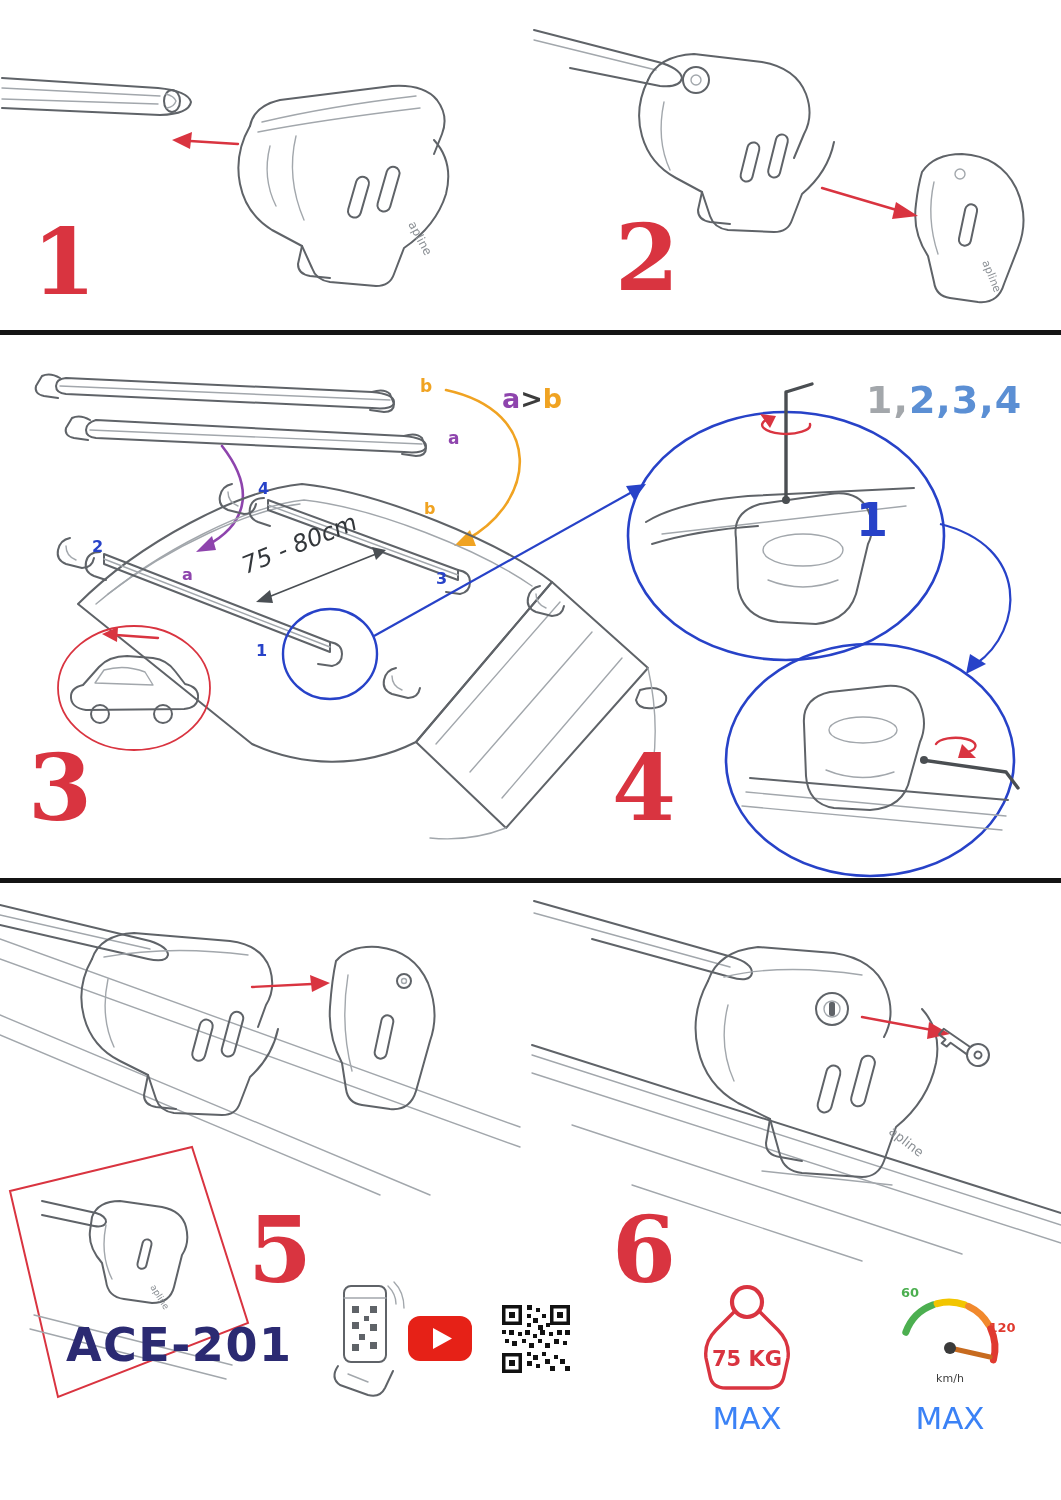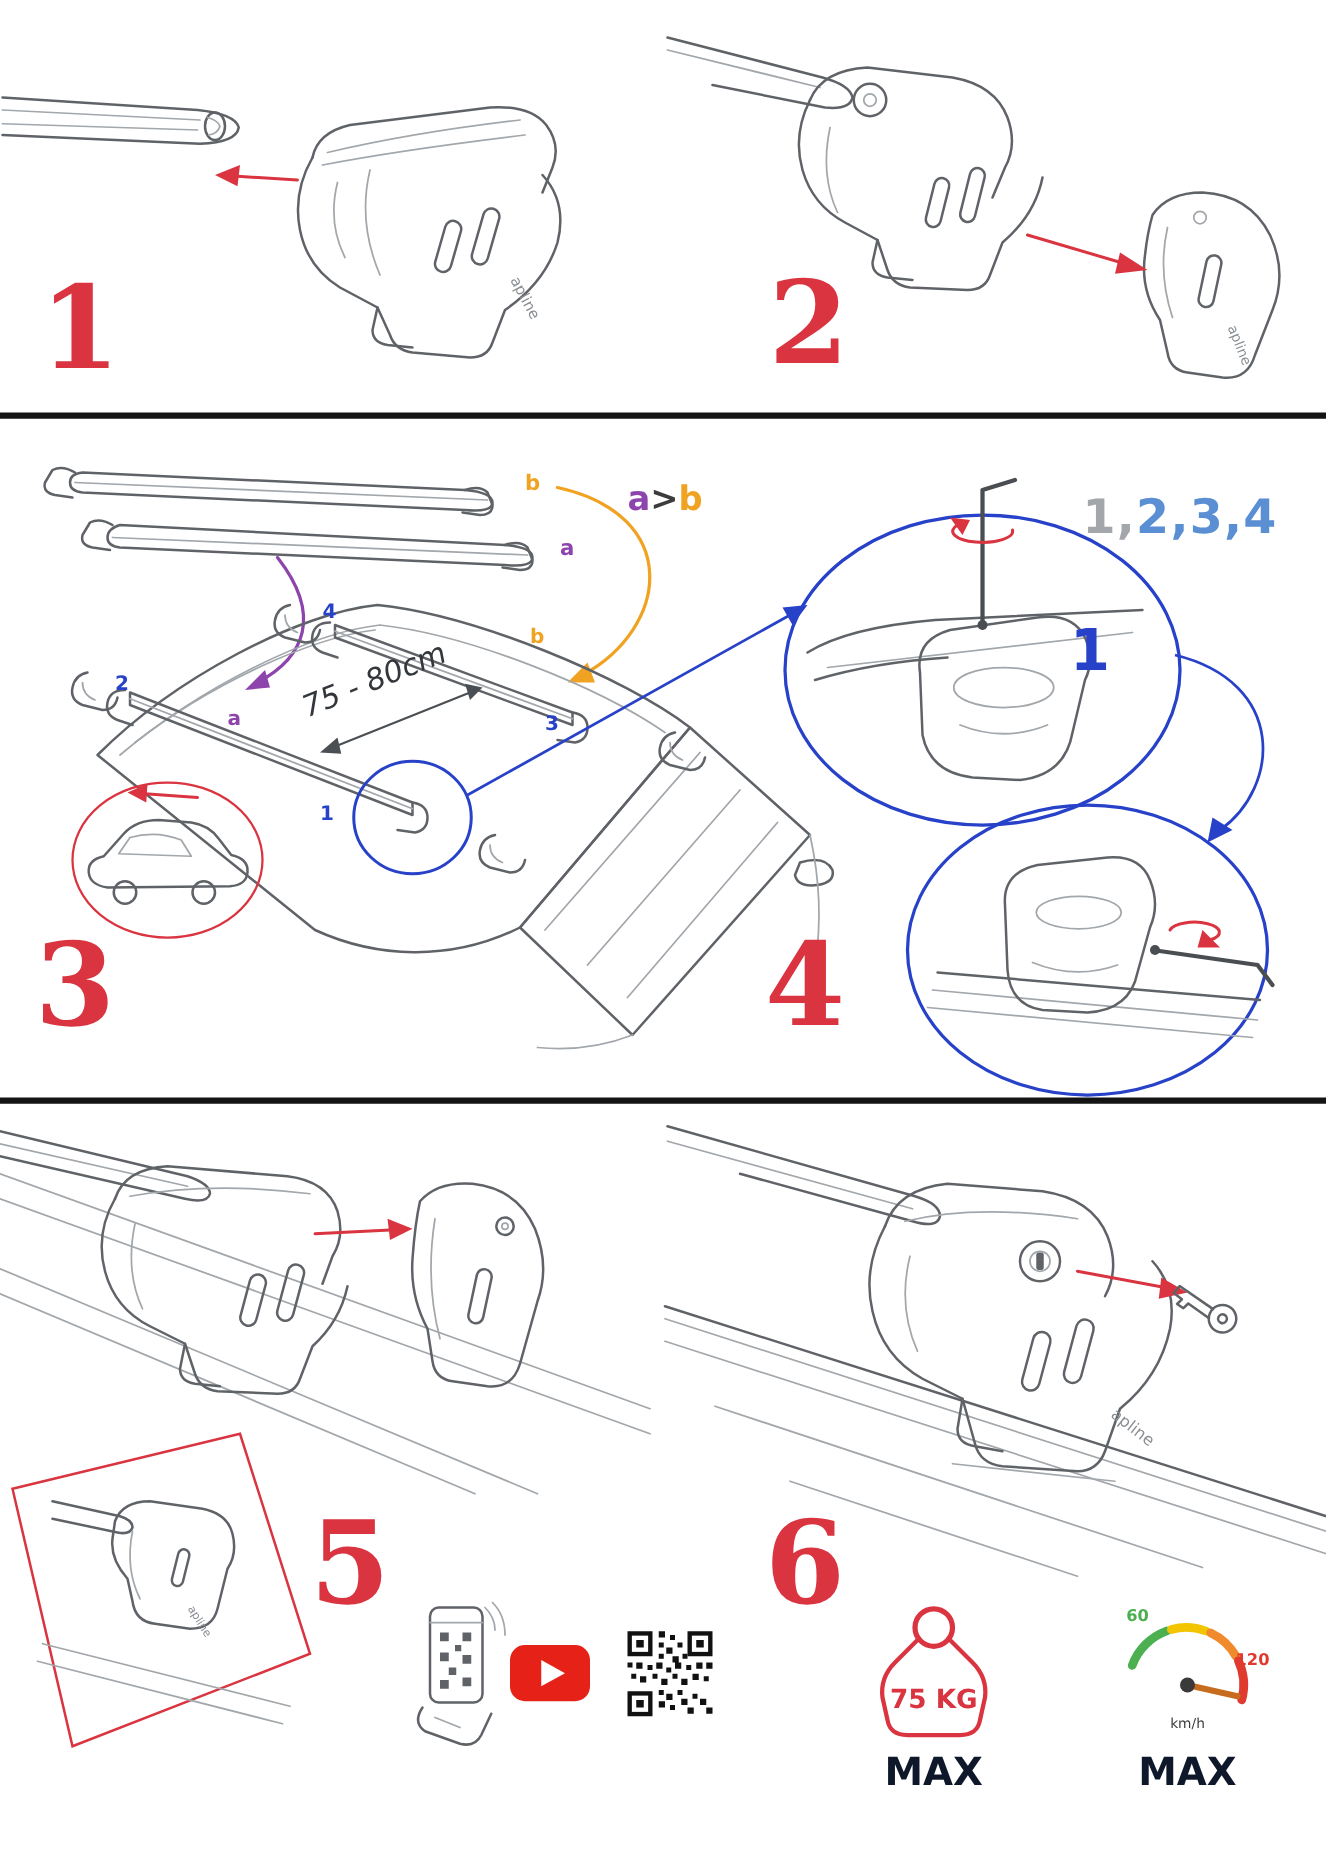--- a/index.html
+++ b/index.html
@@ -8,21 +8,21 @@
   .abs { position:absolute; }
   .divider { position:absolute; left:0; width:1061px; height:5px; background:#141414; }
   .stepnum { position:absolute; font-family:"DejaVu Serif","Liberation Serif",serif; font-weight:700;
              font-size:92px; line-height:1; color:#d93440; }
   .seq { position:absolute; font-size:38px; font-weight:600; letter-spacing:1px; }
   .seq-gray { color:#a3a7ab; }
   .seq-blue { color:#5b8fd4; }
   .model { position:absolute; font-size:46px; font-weight:700; color:#2b2a72; letter-spacing:1.5px; }
   .brandline { position:absolute; font-size:30px; color:#3b3b3b; letter-spacing:.5px; }
   .brand-red { color:#e23442; }
-  .maxlabel { position:absolute; font-size:31px; font-weight:700; color:#0f172a; text-align:center; }
+  .maxlabel { position:absolute; font-size:31px; font-weight:400; color:#3b82f6; text-align:center; }
   svg { display:block; overflow:visible; }
   svg text { font-family:"DejaVu Sans","Liberation Sans",sans-serif; }
   .sk  { stroke:#5f6368; fill:none; stroke-width:2; stroke-linecap:round; stroke-linejoin:round; }
   .skl { stroke:#a2a7ac; fill:none; stroke-width:1.4; stroke-linecap:round; stroke-linejoin:round; }
   .red-ln { stroke:#d93440; fill:none; stroke-width:2.4; stroke-linecap:round; }
   .red-f  { fill:#d93440; stroke:none; }
   .blue-ln { stroke:#2742c8; fill:none; }
   .blue-f  { fill:#2742c8; stroke:none; }
   .org-ln { stroke:#f0a322; fill:none; stroke-width:2.6; stroke-linecap:round; }
   .org-f  { fill:#f0a322; stroke:none; }
@@ -183,21 +183,21 @@
         <circle class="sk" stroke-width="1.6" cx="100" cy="372" r="9"></circle>
         <circle class="sk" stroke-width="1.6" cx="163" cy="372" r="9"></circle>
         <path class="skl" d="M104,328 l-9,13 l58,2 l-8,-13 q-20,-8 -41,-2"></path>
       </g>
       <line class="red-ln" stroke-width="2.2" x1="158" y1="296" x2="116" y2="293"></line>
       <polygon class="red-f" points="102,292 118,285 117,300"></polygon>
     </g>
   </svg>
   <div class="stepnum" style="left:28px;top:742px">3</div>
 
-  <div class="seq" style="left:866px;top:391px">
+  <div class="seq" style="left:866px;top:378px">
     <span class="seq-gray">1,</span><span class="seq-blue">2,3,4</span>
   </div>
 
   <svg class="abs" style="left:618px;top:330px" width="443" height="560" viewBox="0 0 443 560">
     <ellipse class="blue-ln" stroke-width="2.6" cx="168" cy="206" rx="158" ry="124"></ellipse>
     <g>
       <path class="sk" d="M28,192 Q60,172 130,166 L296,158"></path>
       <path class="sk" d="M34,214 Q80,200 140,196"></path>
       <path class="skl" d="M44,204 L288,176"></path>
       <path class="sk" d="M118,208 Q114,182 142,174 L212,164 Q240,160 250,180 Q258,198 250,214 L240,256 Q234,290 198,294 L160,292 Q126,288 120,258 Z"></path>
@@ -304,20 +304,21 @@
       <polygon class="red-f" points="418,139 397,127 395,144"></polygon>
     </g>
     <g transform="rotate(24 446 160)">
       <circle class="sk" cx="446" cy="160" r="11"></circle>
       <circle class="sk" cx="446" cy="160" r="3.5"></circle>
       <path class="sk" d="M436,156 L404,150 l-2,7 l8,2 l-2,5 l6,1 l2,-5 l20,4"></path>
     </g>
   </svg>
   <div class="stepnum" style="left:612px;top:1204px">6</div>
 
+  <div class="model" style="left:66px;top:1318px">ACE-201</div>
 
   <svg class="abs" style="left:326px;top:1282px" width="80" height="120" viewBox="0 0 80 120">
     <g class="sk" stroke="#3a3d40">
       <rect x="18" y="4" width="42" height="76" rx="7"></rect>
       <line class="skl" x1="18" y1="16" x2="60" y2="16"></line>
       <path class="skl" d="M62,4 q8,8 8,18 M68,0 q10,10 10,26"></path>
       <path d="M12,84 q-8,12 2,19 l28,10 q12,3 17,-7 l8,-17"></path>
       <path class="skl" d="M22,92 l20,8"></path>
     </g>
     <g fill="#5f6368">

